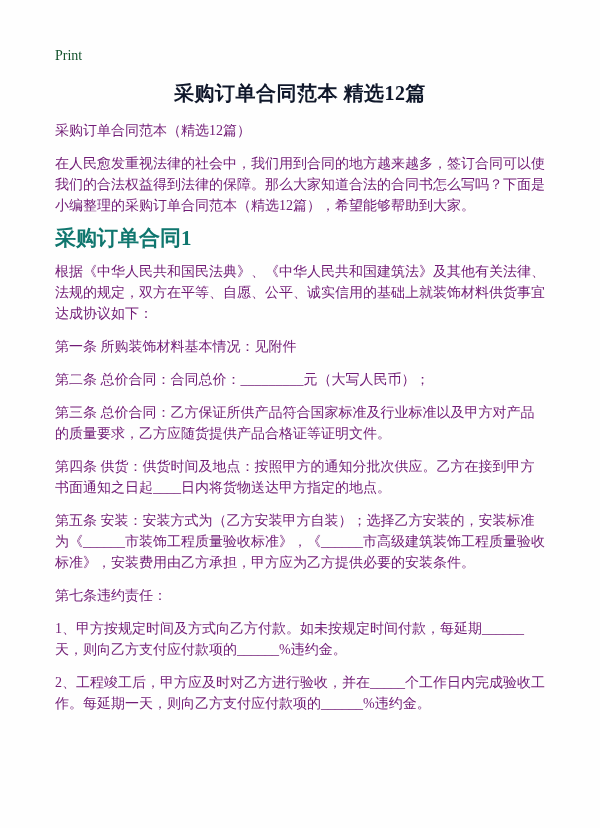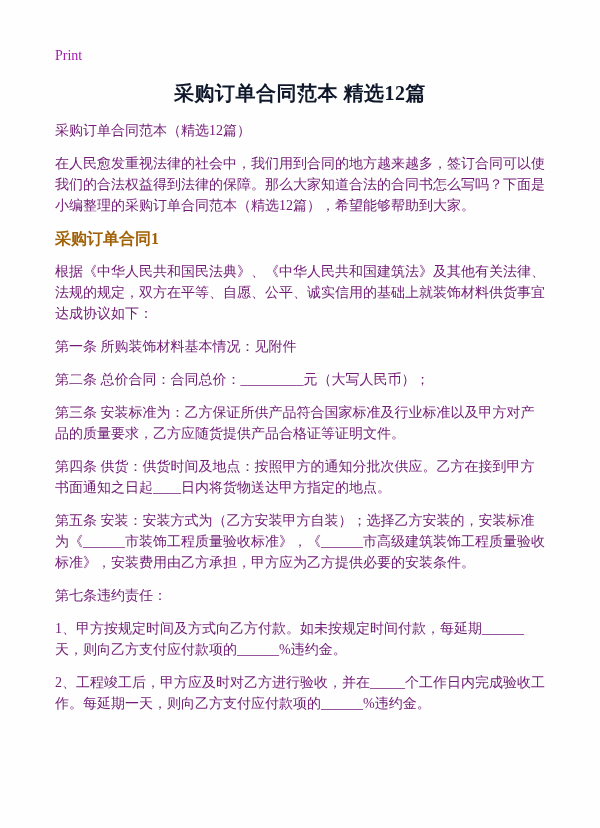--- a/index.html
+++ b/index.html
@@ -15,21 +15,21 @@
     background: #fefefe;
     color: #2b2b2b;
     font-family: "Liberation Serif", serif;
     overflow: hidden;
     box-sizing: border-box;
     padding: 46px 55px 0 55px;
   }
   .print-link {
     font-family: "Liberation Serif", serif;
     font-size: 14px;
-    color: #a21caf;
+    color: #14532d;
     line-height: 16px;
     display: inline-block;
     cursor: pointer;
     background: none;
     border: none;
     padding: 0;
   }
   .doc-title {
     font-size: 20px;
     font-weight: bold;
@@ -42,22 +42,22 @@
   .para {
     font-size: 14px;
     line-height: 21px;
     margin: 0 0 12px 0;
     text-align: left;
     word-break: break-all;
     color: #701a75;
   }
   .para.bold-heading {
     font-weight: bold;
-    font-size: 16px;
-    color: #a16207;
+    font-size: 21px;
+    color: #0f766e;
     margin-top: 2px;
   }
   .para.subtitle {
     margin-top: 0;
   }
 </style>
 </head>
 <body>
 
 <div class="page">
@@ -72,21 +72,21 @@
 
   <p class="para bold-heading">采购订单合同1</p>
 
 
   <p class="para">根据《中华人民共和国民法典》、《中华人民共和国建筑法》及其他有关法律、法规的规定，双方在平等、自愿、公平、诚实信用的基础上就装饰材料供货事宜达成协议如下：</p>
 
   <p class="para">第一条 所购装饰材料基本情况：见附件</p>
 
   <p class="para">第二条 总价合同：合同总价：_________元（大写人民币）；</p>
 
-  <p class="para">第三条 安装标准为：乙方保证所供产品符合国家标准及行业标准以及甲方对产品的质量要求，乙方应随货提供产品合格证等证明文件。</p>
+  <p class="para">第三条 总价合同：乙方保证所供产品符合国家标准及行业标准以及甲方对产品的质量要求，乙方应随货提供产品合格证等证明文件。</p>
 
   <p class="para">第四条 供货：供货时间及地点：按照甲方的通知分批次供应。乙方在接到甲方书面通知之日起____日内将货物送达甲方指定的地点。</p>
 
   <p class="para">第五条 安装：安装方式为（乙方安装甲方自装）；选择乙方安装的，安装标准为《______市装饰工程质量验收标准》，《______市高级建筑装饰工程质量验收标准》，安装费用由乙方承担，甲方应为乙方提供必要的安装条件。</p>
 
 
   <p class="para">第七条违约责任：</p>
 
   <p class="para">1、甲方按规定时间及方式向乙方付款。如未按规定时间付款，每延期______天，则向乙方支付应付款项的______%违约金。</p>
 

